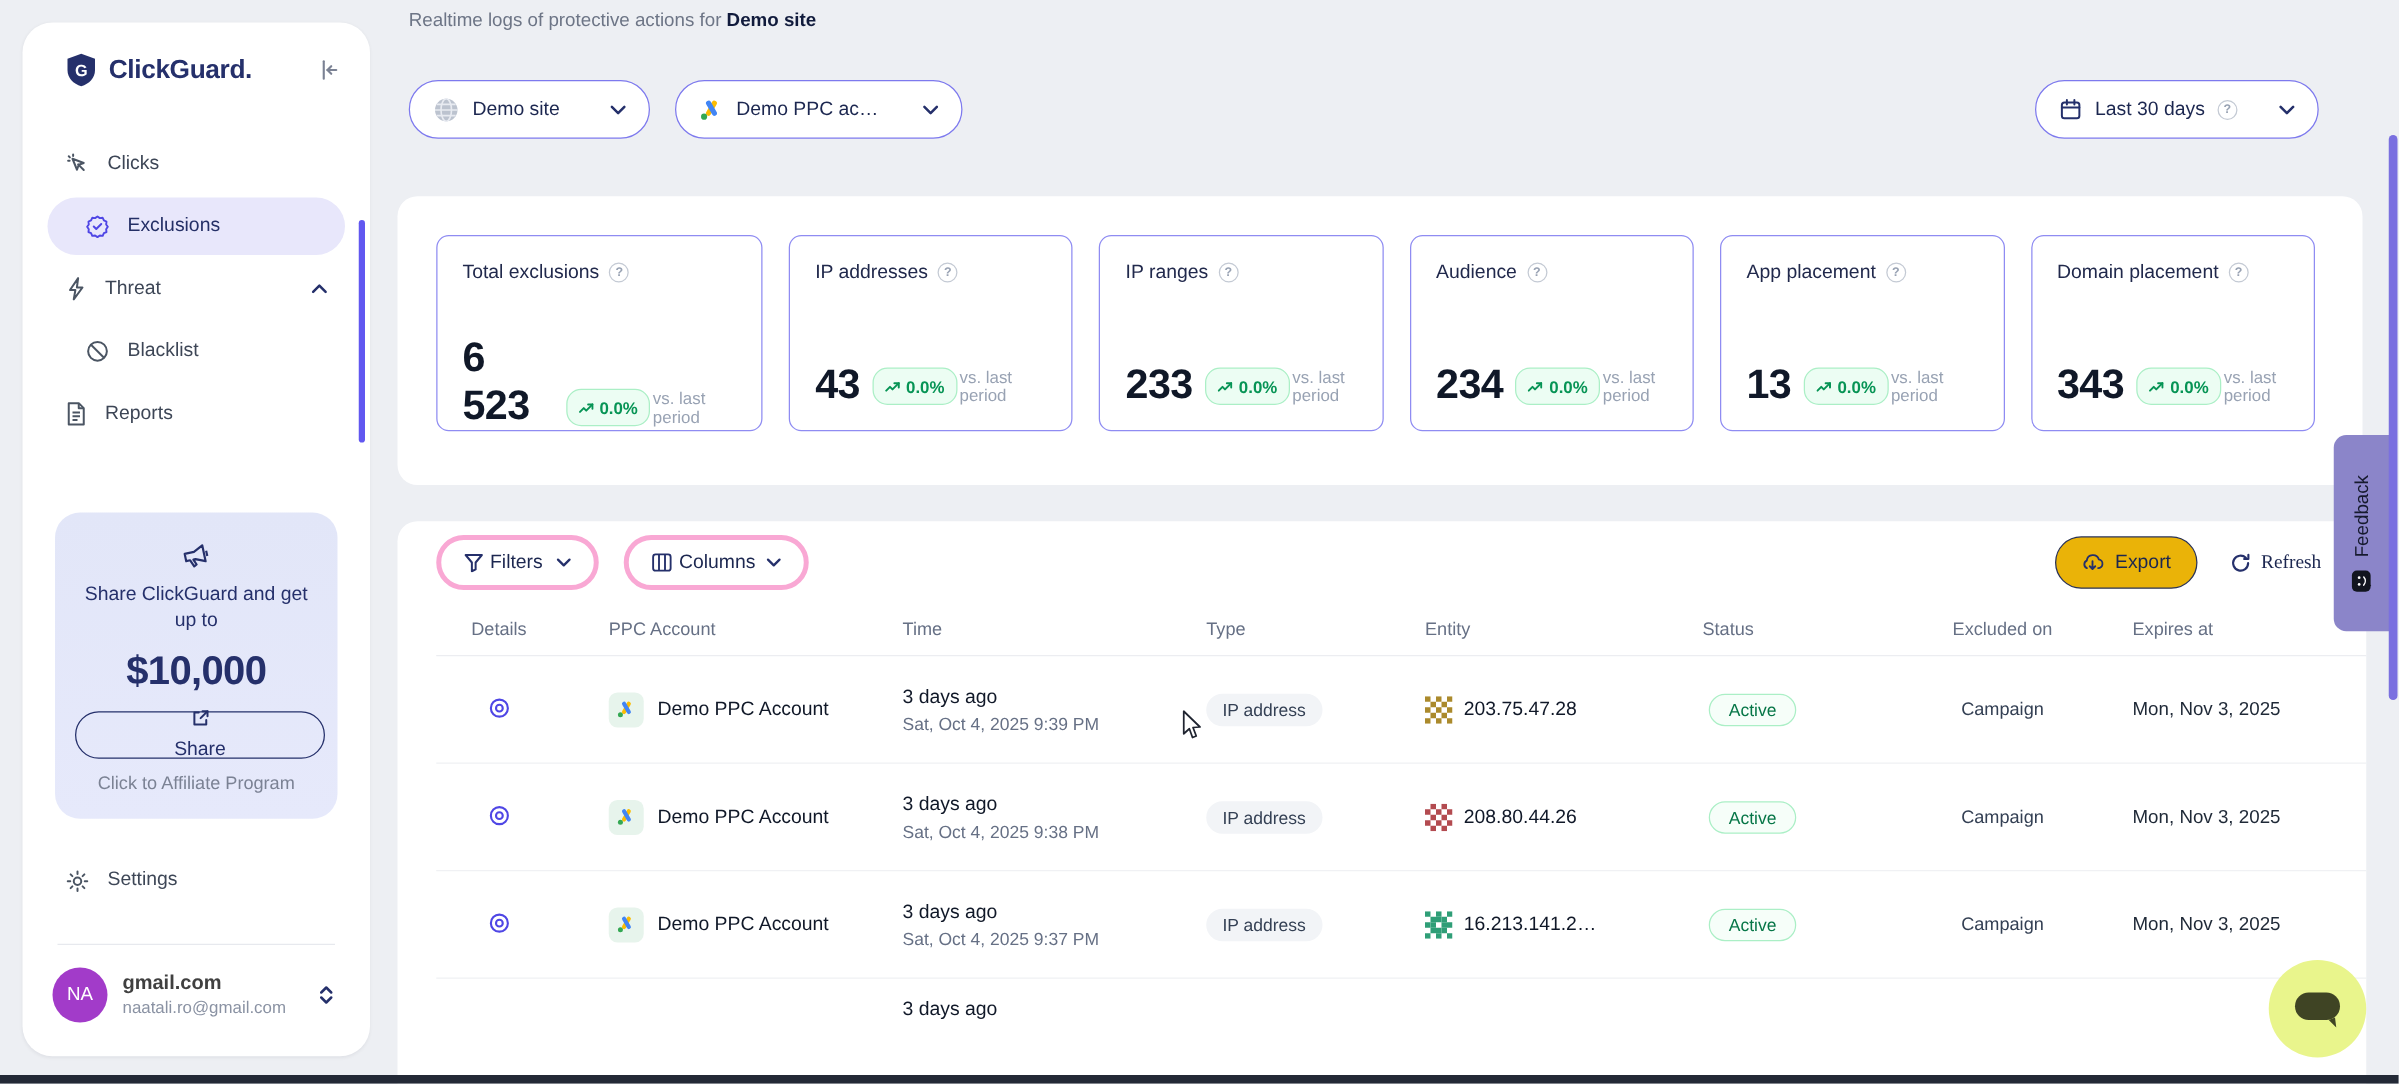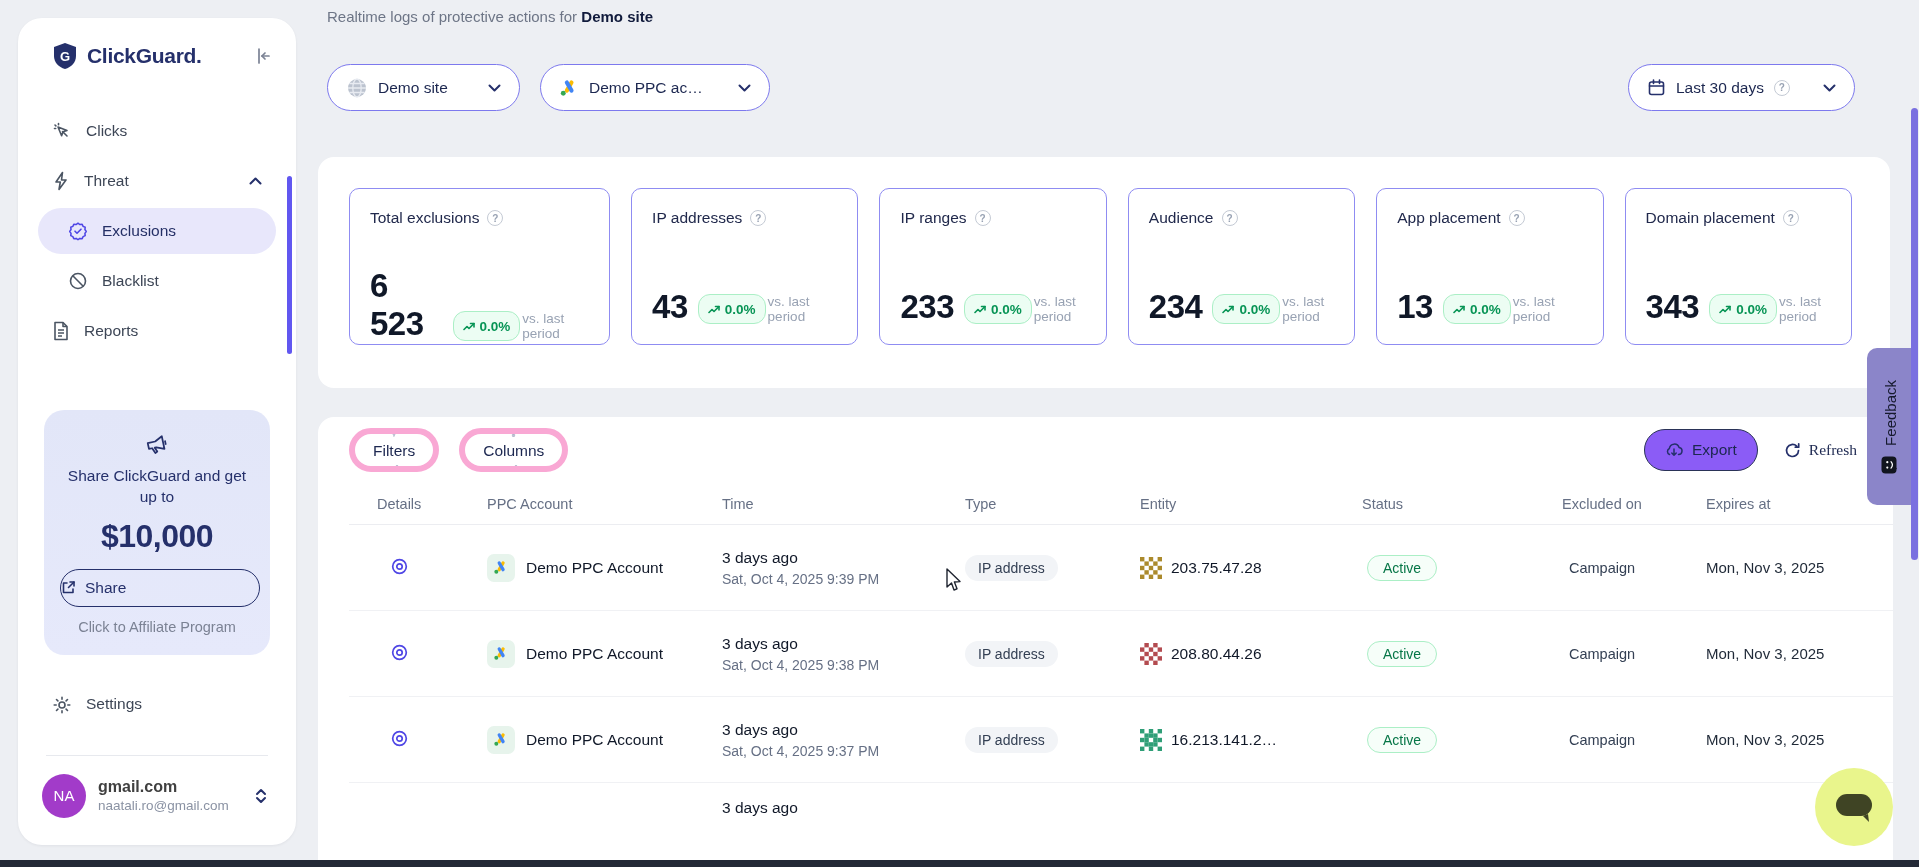--- a/index.html
+++ b/index.html
@@ -34,22 +34,23 @@
   .promo {
     margin:56px 6px 0 6px; background:linear-gradient(180deg,#e2e6f8,#e6e9fb);
     border-radius:20px; padding:22px 16px 20px 16px; text-align:center; color:#25306b;
   }
   .promo-icon { display:flex; justify-content:center; margin-bottom:8px; }
   .promo-line { font-size:15.5px; font-weight:500; line-height:1.35; }
   .promo-amount { font-size:32px; font-weight:700; margin-top:10px; letter-spacing:-0.5px; }
   .share-btn {
     margin:14px auto 0 auto; width:200px; height:38px; border:1px solid #25306b;
     border-radius:19px; background:transparent; display:flex; align-items:center;
-    gap:9px; font-size:15.5px; color:#25306b; cursor:pointer;
+    justify-content:center; gap:9px; font-size:15.5px; color:#25306b; cursor:pointer;
     font-family:inherit;
+    flex-direction:column;
   }
   .promo-foot { margin-top:12px; font-size:14.5px; color:#7b8294; }
   .settings-row {
     display:flex; align-items:flex-start; gap:14px; height:46px; padding:0 14px;
     margin-top:40px; font-size:15.5px; color:#3d4656; cursor:pointer;
   }
   .side-divider { height:1px; background:#e7e9ee; margin:14px 8px 0 8px; }
   .user-row { display:flex; align-items:center; gap:12px; padding:18px 8px 0 4px; }
   .avatar {
     width:44px; height:44px; border-radius:50%; background:#a23bc9; color:#fff;
@@ -99,28 +100,28 @@
     font-size:10px; color:#98a2b3; font-weight:700;
   }
 
   
   .table-panel {
     position:absolute; left:318px; top:417px; width:1575px; height:460px;
     background:#fff; border-radius:16px 16px 0 0;
   }
   .toolbar { display:flex; align-items:center; padding:11px 30px 0 31px; }
   .btn-outline {
-    height:44px; border:6px solid #f9a8d4; border-radius:22px; background:#fff;
+    height:44px; border:4px solid #f9a8d4; border-radius:22px; background:#fff;
     display:flex; align-items:center; gap:5px; padding:0 18px; font-size:15.5px;
-    font-weight:500; color:#1c2750; cursor:pointer; font-family:inherit;flex-direction:column;
+    font-weight:500; color:#1c2750; cursor:pointer; font-family:inherit;
   }
   .btn-outline + .btn-outline { margin-left:20px; }
   .btn-export {
     margin-left:auto; height:42px; border:1px solid #2a3357; border-radius:21px;
-    background:#8b5cf6; display:flex; align-items:center; gap:9px; padding:0 20px;
+    background:#eab308; display:flex; align-items:center; gap:9px; padding:0 20px;
     font-size:15.5px; color:#1c2750; cursor:pointer; font-family:inherit;
   }
   .btn-refresh {
     margin-left:20px; display:flex; align-items:center; gap:8px; background:none;
     border:none; font-size:15.5px; color:#1c2750; cursor:pointer; font-family:Liberation Serif, serif;
     padding:0 6px;
   }
   .grid {
     display:grid; margin:0 0 0 31px;
     grid-template-columns:138px 235px 243px 175px 222px 165px 150px 1fr;
@@ -201,42 +202,42 @@
       <span>
         <svg width="20" height="20" viewBox="0 0 20 20" fill="none" stroke="#4b5563" stroke-width="1.6" stroke-linecap="round" stroke-linejoin="round">
             <path d="M6 6l9 3.4-4 1.4-1.4 4L6 6z"></path>
             <path d="M10.5 10.5 15 15"></path>
             <path d="M6.5 2.5v1.2M3 4l.9.9M2.5 7.5h1.2"></path>
           </svg>
       </span>
       <span>Clicks</span>
     </div>
 
-    <div class="nav-item">
-      <span>
-        <svg width="18" height="20" viewBox="0 0 18 20" fill="none" stroke="#4b5563" stroke-width="1.6" stroke-linejoin="round">
-            <path d="M10.5 1.5 4 11h4.3L7 18.5 14 9H9.5l1-7.5z"></path>
-          </svg>
-      </span>
-      <span>Threat</span>
-      <span class="chev">
-        <svg width="13" height="8" viewBox="0 0 13 8" fill="none" stroke="#25306b" stroke-width="2" stroke-linecap="round" stroke-linejoin="round">
-            <path d="M1.5 6.5 6.5 1.5 11.5 6.5"></path>
-          </svg>
-      </span>
-    </div>
-
     <div class="nav-item nav-sub selected">
       <span>
         <svg width="20" height="20" viewBox="0 0 20 20" fill="none" stroke="#4f46e5" stroke-width="1.6" stroke-linecap="round" stroke-linejoin="round">
             <path d="M10 1.8l2 1.4 2.4-.3 1 2.2 2.2 1-.3 2.4 1.4 2-1.4 2 .3 2.4-2.2 1-1 2.2-2.4-.3-2 1.4-2-1.4-2.4.3-1-2.2-2.2-1 .3-2.4-1.4-2 1.4-2-.3-2.4 2.2-1 1-2.2 2.4.3 2-1.4z" transform="scale(0.95) translate(0.5,0.5)"></path>
             <path d="M7 10.2l2 2 4-4"></path>
           </svg>
       </span>
       <span>Exclusions</span>
+    </div>
+
+    <div class="nav-item">
+      <span>
+        <svg width="18" height="20" viewBox="0 0 18 20" fill="none" stroke="#4b5563" stroke-width="1.6" stroke-linejoin="round">
+            <path d="M10.5 1.5 4 11h4.3L7 18.5 14 9H9.5l1-7.5z"></path>
+          </svg>
+      </span>
+      <span>Threat</span>
+      <span class="chev">
+        <svg width="13" height="8" viewBox="0 0 13 8" fill="none" stroke="#25306b" stroke-width="2" stroke-linecap="round" stroke-linejoin="round">
+            <path d="M1.5 6.5 6.5 1.5 11.5 6.5"></path>
+          </svg>
+      </span>
     </div>
 
     <div class="nav-item nav-sub">
       <span>
         <svg width="20" height="20" viewBox="0 0 20 20" fill="none" stroke="#4b5563" stroke-width="1.6">
             <circle cx="10" cy="10" r="7.5"></circle>
             <path d="M4.8 4.8 15.2 15.2"></path>
           </svg>
       </span>
       <span>Blacklist</span>

